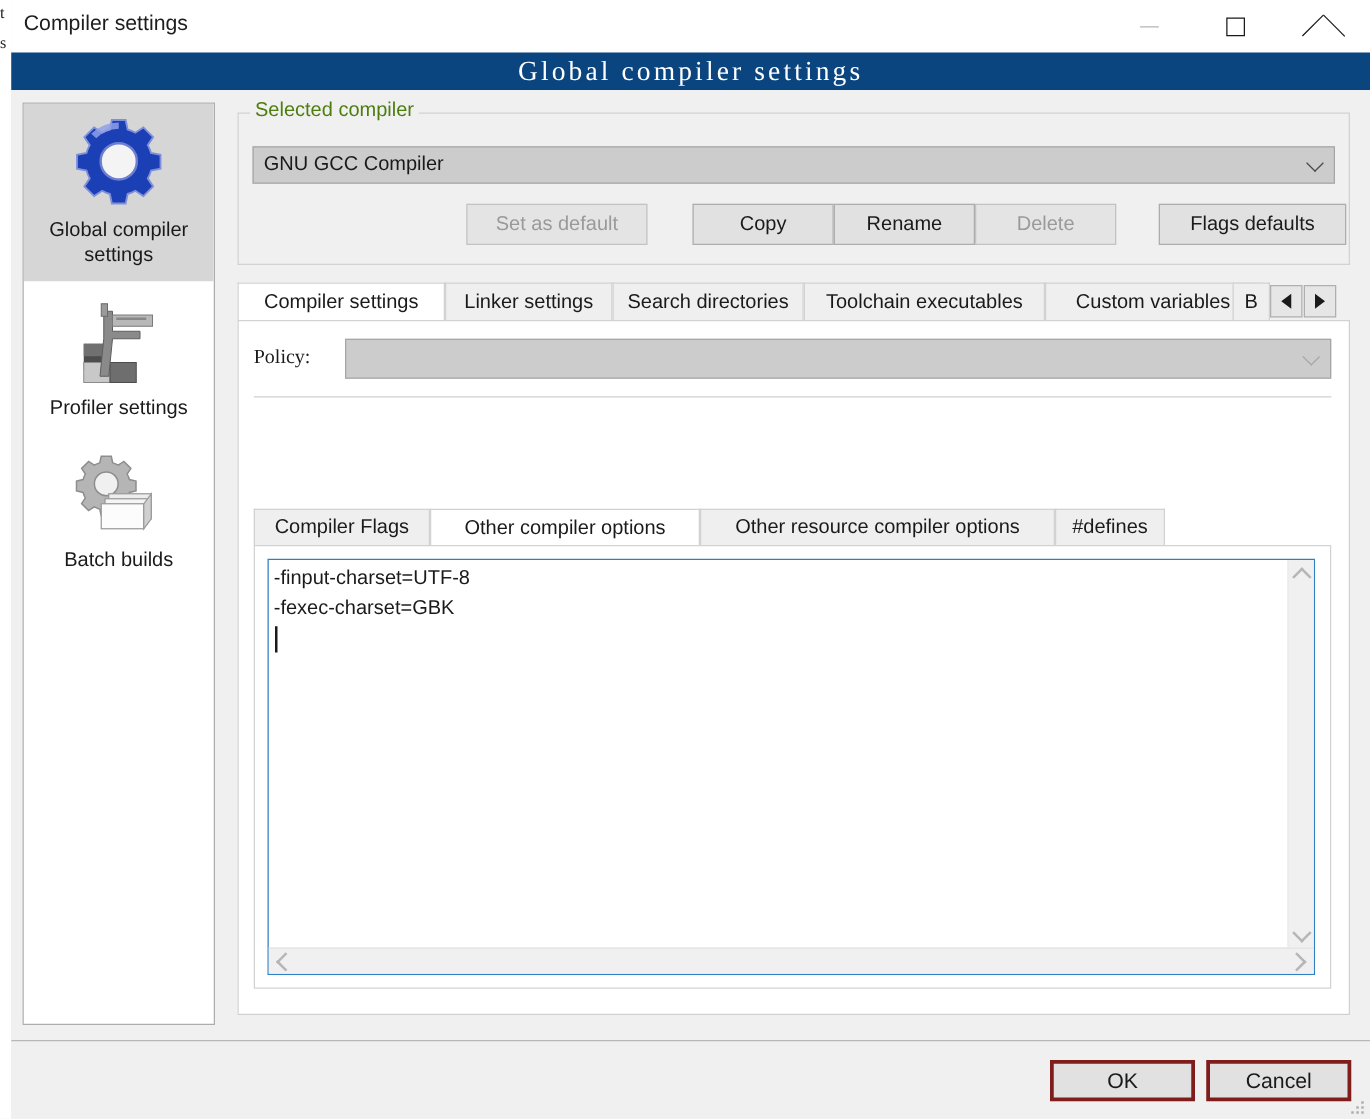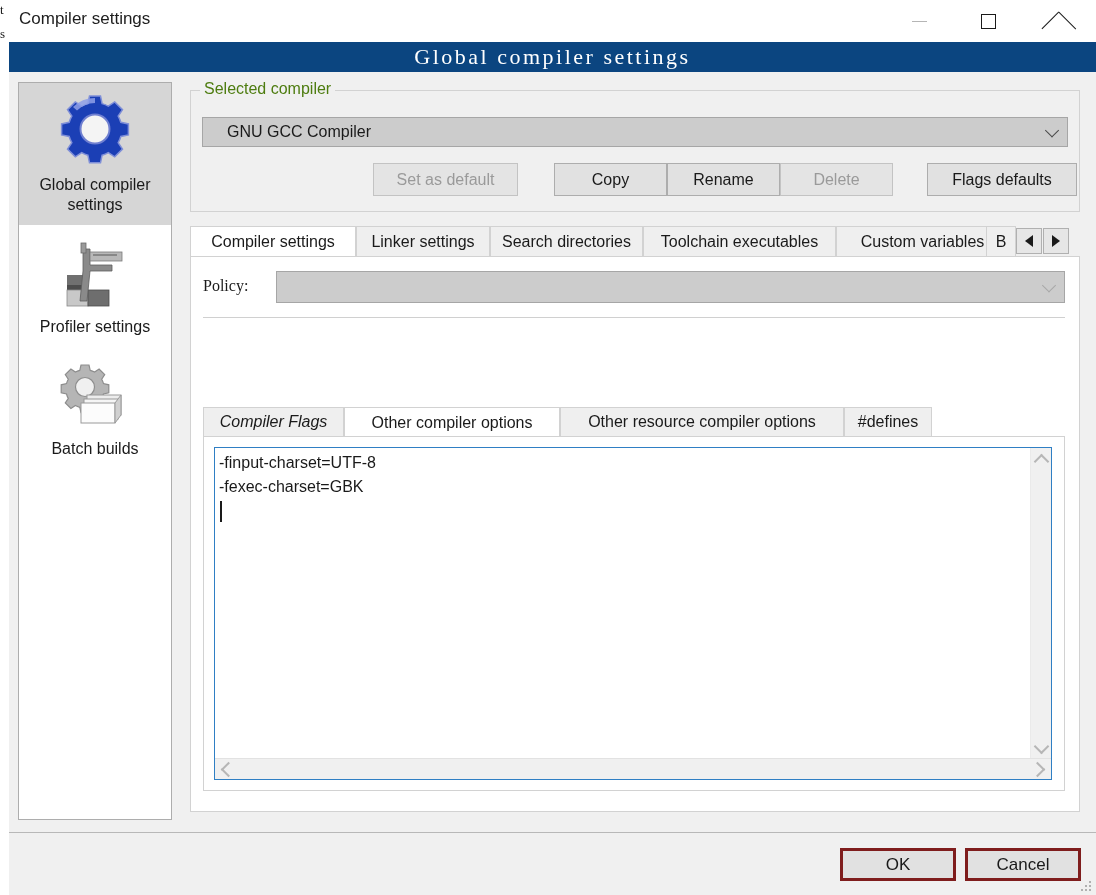--- a/index.html
+++ b/index.html
@@ -134,21 +134,21 @@
     font-size: 16px; color: #4d7c0f;
   }
   .combo {
     position: absolute;
     background: #cccccc;
     border: 1px solid #a6a6a6;
     box-sizing: border-box;
     display: flex; align-items: center;
   }
   .combo-val {
-    margin-left: 24px; font-size: 16px; color: #1a1a1a;
+    margin-left: 8px; font-size: 16px; color: #1a1a1a;
     white-space: nowrap; overflow: hidden;
   }
   .combo-val.disabled { color: #8a8a8a; }
   .combo-arrow {
     position: absolute; right: 10px; top: 50%;
     width: 9px; height: 9px;
     border-right: 1.5px solid #4a4a4a; border-bottom: 1.5px solid #4a4a4a;
     transform: translateY(-65%) rotate(45deg);
   }
   .combo-arrow.disabled { border-color: #a8a8a8; }
@@ -446,21 +446,21 @@
             <div class="policy-label">Policy:</div>
             <div class="combo" id="policy-combo">
               <div class="combo-val disabled"></div>
               <div class="combo-arrow disabled"></div>
             </div>
           </div>
 
           <div class="sep"></div>
 
           <div class="inner-tabstrip">
-            <div class="itab" style="left:0px;   width:141px;font-style:italic;">Compiler Flags</div>
+            <div class="itab" style="left:0px;   width:141px;">Compiler Flags</div>
             <div class="itab active" style="left:141px; width:216px;">Other compiler options</div>
             <div class="itab" style="left:357px; width:284px;">Other resource compiler options</div>
             <div class="itab" style="left:641px; width:88px;">#defines</div>
           </div>
 
           <div class="inner-page">
             <div class="editor">
               <div class="editor-text">-finput-charset=UTF-8
 -fexec-charset=GBK</div>
               <div class="caret"></div>

